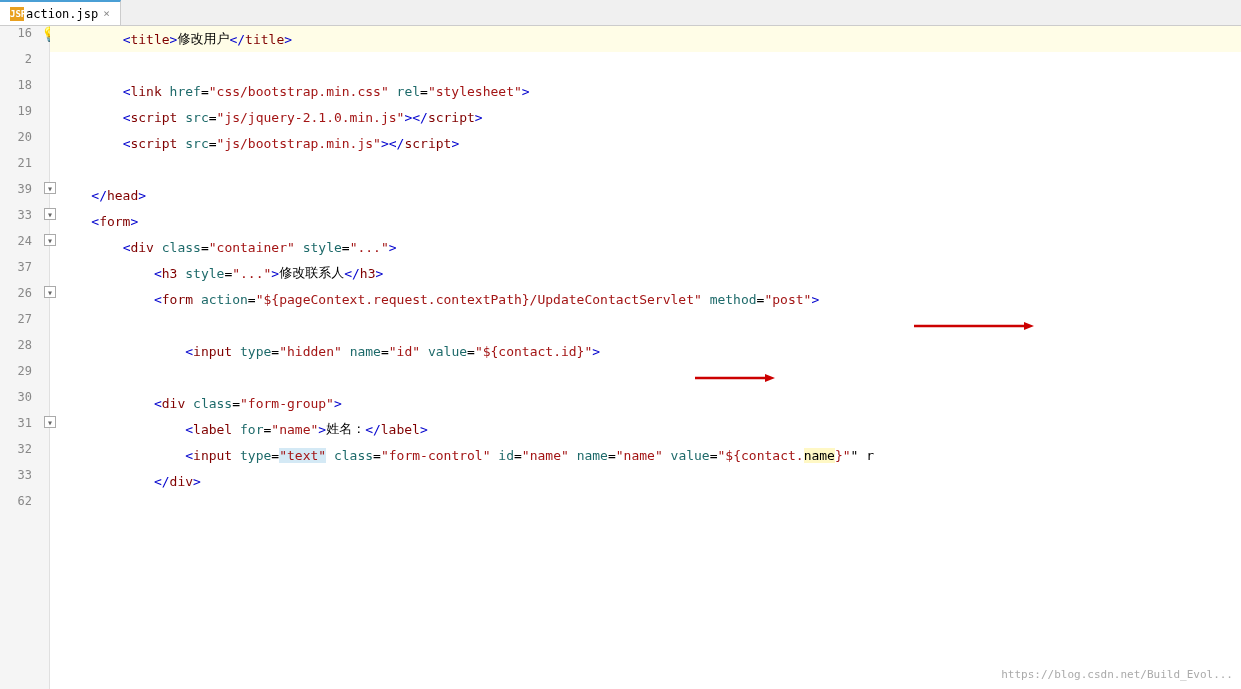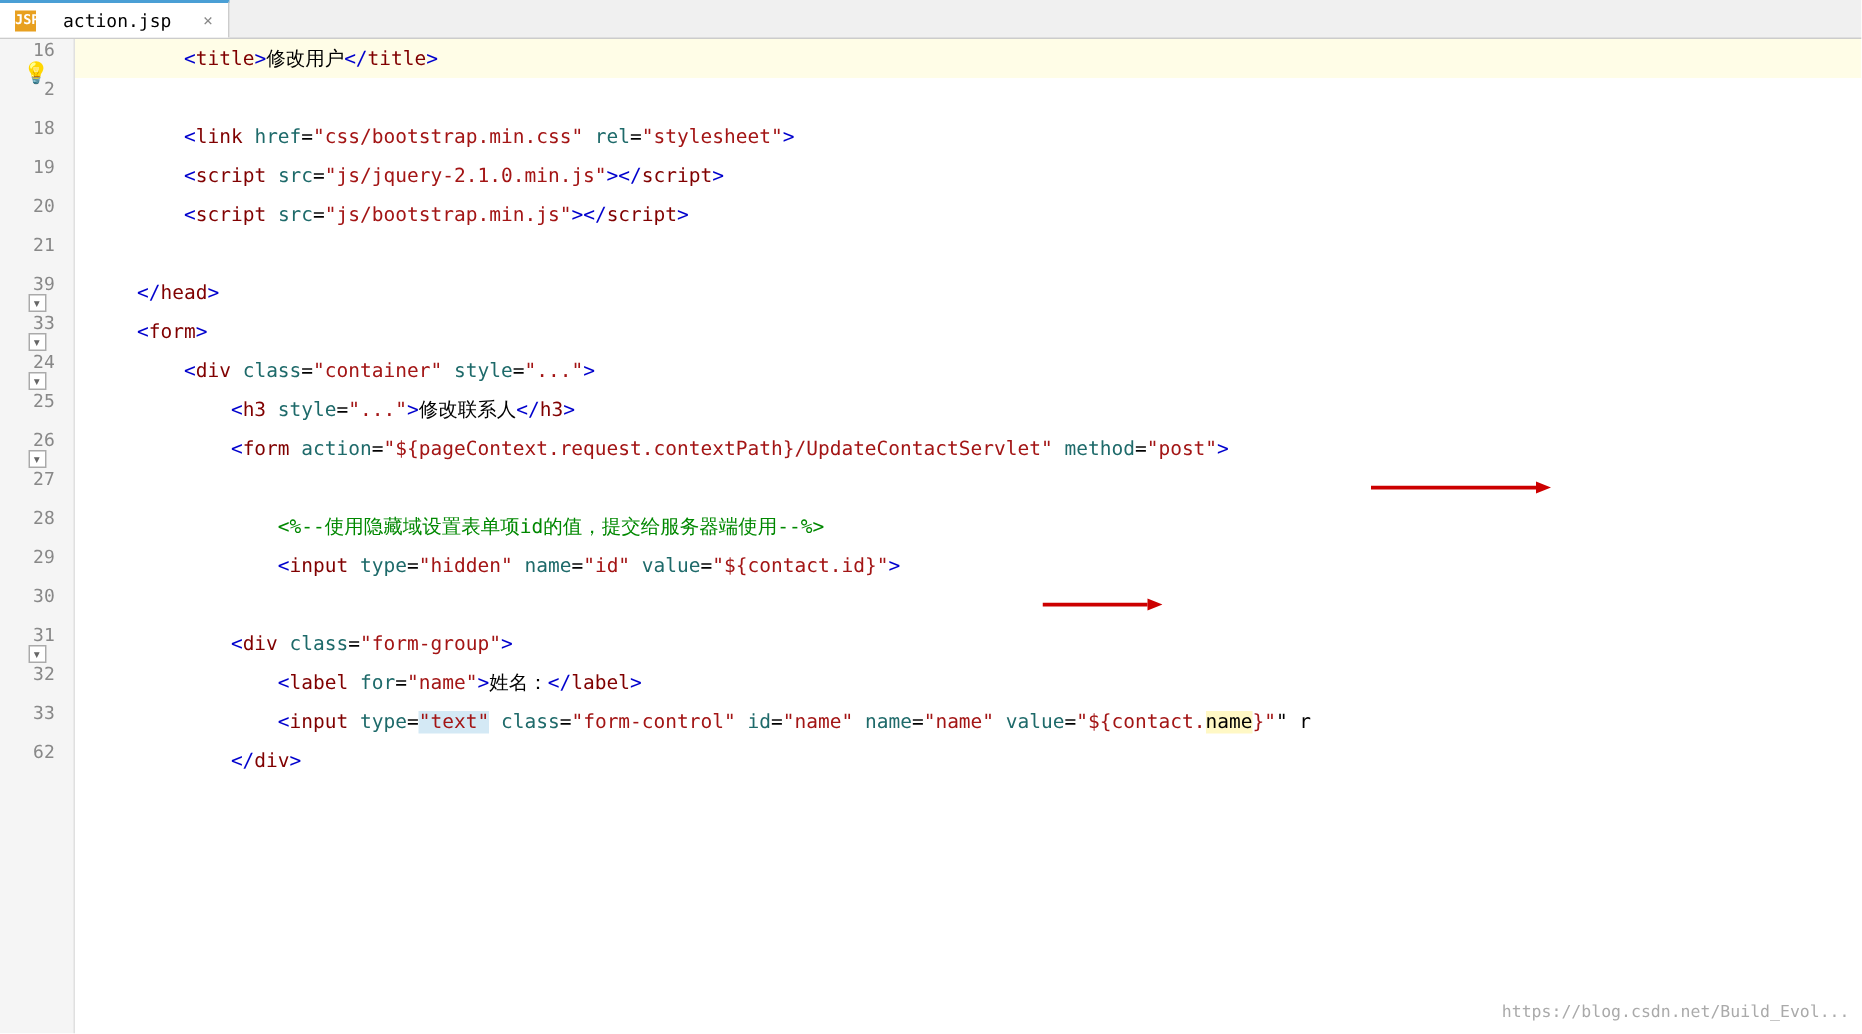--- a/index.html
+++ b/index.html
@@ -20,21 +20,21 @@
     }
     .tab {
       display: flex;
       align-items: center;
       padding: 0 10px;
       height: 100%;
       background: #ffffff;
       border-right: 1px solid #ccc;
       border-top: 2px solid #4a9fd5;
       font-size: 12px;
-      gap: 18px;
+      gap: 2px;
     }
     .tab-icon {
       width: 14px;
       height: 14px;
       background: #e8a020;
       display: inline-block;
       font-size: 9px;
       color: white;
       text-align: center;
       line-height: 14px;
@@ -60,22 +60,21 @@
       background: #f5f5f5;
       border-right: 1px solid #e0e0e0;
       padding-top: 0;
       user-select: none;
       flex-shrink: 0;
     }
 
     .line-row {
       display: flex;
       height: 26px;
-      align-items: center;
-      flex-direction: column;
+      align-items: flex-start;
     }
 
     .line-num {
       width: 40px;
       text-align: right;
       padding-right: 8px;
       color: #888;
       font-size: 12px;
       flex-shrink: 0;
     }
@@ -192,21 +191,21 @@
           <span class="fold-icon">▾</span>
         </span>
       </div>
       <div class="line-row">
         <span class="line-num">24</span>
         <span class="line-gutter">
           <span class="fold-icon">▾</span>
         </span>
       </div>
       <div class="line-row">
-        <span class="line-num">25</span>
+        <span class="line-num">37</span>
         <span class="line-gutter"></span>
       </div>
       <div class="line-row">
         <span class="line-num">26</span>
         <span class="line-gutter">
           <span class="fold-icon">▾</span>
         </span>
       </div>
       <div class="line-row">
         <span class="line-num">27</span>
@@ -255,21 +254,20 @@
         <div class="code-line"><span>    </span><span style="color: rgb(0, 0, 205);">&lt;</span><span style="color: rgb(128, 0, 0);">form</span><span style="color: rgb(0, 0, 205);">&gt;</span></div>
         <div class="code-line"><span>        </span><span style="color: rgb(0, 0, 205);">&lt;</span><span style="color: rgb(128, 0, 0);">div</span><span> </span><span style="color: rgb(30, 106, 106);">class</span><span style="color: rgb(0, 0, 0);">=</span><span style="color: rgb(163, 21, 21);">"container"</span><span> </span><span style="color: rgb(30, 106, 106);">style</span><span style="color: rgb(0, 0, 0);">=</span><span style="color: rgb(163, 21, 21);">"..."</span><span style="color: rgb(0, 0, 205);">&gt;</span></div>
         <div class="code-line"><span>            </span><span style="color: rgb(0, 0, 205);">&lt;</span><span style="color: rgb(128, 0, 0);">h3</span><span> </span><span style="color: rgb(30, 106, 106);">style</span><span style="color: rgb(0, 0, 0);">=</span><span style="color: rgb(163, 21, 21);">"..."</span><span style="color: rgb(0, 0, 205);">&gt;</span><span style="color: rgb(0, 0, 0);">修改联系人</span><span style="color: rgb(0, 0, 205);">&lt;/</span><span style="color: rgb(128, 0, 0);">h3</span><span style="color: rgb(0, 0, 205);">&gt;</span></div>
         <div class="code-line"><span>            </span><span style="color: rgb(0, 0, 205);">&lt;</span><span style="color: rgb(128, 0, 0);">form</span><span> </span><span style="color: rgb(30, 106, 106);">action</span><span style="color: rgb(0, 0, 0);">=</span><span style="color: rgb(163, 21, 21);">"${pageContext.request.contextPath}/UpdateContactServlet"</span><span> </span><span style="color: rgb(30, 106, 106);">method</span><span style="color: rgb(0, 0, 0);">=</span><span style="color: rgb(163, 21, 21);">"post"</span><span style="color: rgb(0, 0, 205);">&gt;</span><span style="color: rgb(204, 0, 0); font-size: 18px; margin-left: 8px; display: inline-block; width: 120px; height: 12px; position: relative;">
         <svg width="120" height="14" viewBox="0 0 120 14" style="vertical-align:middle">
           <line x1="0" y1="7" x2="110" y2="7" stroke="#cc0000" stroke-width="2.5"></line>
           <polygon points="110,3 120,7 110,11" fill="#cc0000"></polygon>
         </svg>
       </span></div>
         <div class="code-line"></div>
-        <div class="code-line"><span>                </span><span style="color: rgb(0, 136, 0);">&lt;%--使用隐藏域设置表单项id的值，提交给服务器端使用--%&gt;</span></div>
         <div class="code-line"><span>                </span><span style="color: rgb(0, 0, 205);">&lt;</span><span style="color: rgb(128, 0, 0);">input</span><span> </span><span style="color: rgb(30, 106, 106);">type</span><span style="color: rgb(0, 0, 0);">=</span><span style="color: rgb(163, 21, 21);">"hidden"</span><span> </span><span style="color: rgb(30, 106, 106);">name</span><span style="color: rgb(0, 0, 0);">=</span><span style="color: rgb(163, 21, 21);">"id"</span><span> </span><span style="color: rgb(30, 106, 106);">value</span><span style="color: rgb(0, 0, 0);">=</span><span><span style="color: rgb(163, 21, 21);">"</span><span style="color: rgb(163, 21, 21);">${contact.id}</span><span style="color: rgb(163, 21, 21);">"</span></span><span style="color: rgb(0, 0, 205);">&gt;</span><span style="color: rgb(204, 0, 0); font-size: 18px; margin-left: 8px; display: inline-block; width: 80px; height: 12px;">
         <svg width="80" height="14" viewBox="0 0 80 14" style="vertical-align:middle">
           <line x1="0" y1="7" x2="70" y2="7" stroke="#cc0000" stroke-width="2.5"></line>
           <polygon points="70,3 80,7 70,11" fill="#cc0000"></polygon>
         </svg>
       </span></div>
         <div class="code-line"></div>
         <div class="code-line"><span>            </span><span style="color: rgb(0, 0, 205);">&lt;</span><span style="color: rgb(128, 0, 0);">div</span><span> </span><span style="color: rgb(30, 106, 106);">class</span><span style="color: rgb(0, 0, 0);">=</span><span style="color: rgb(163, 21, 21);">"form-group"</span><span style="color: rgb(0, 0, 205);">&gt;</span></div>
         <div class="code-line"><span>                </span><span style="color: rgb(0, 0, 205);">&lt;</span><span style="color: rgb(128, 0, 0);">label</span><span> </span><span style="color: rgb(30, 106, 106);">for</span><span style="color: rgb(0, 0, 0);">=</span><span style="color: rgb(163, 21, 21);">"name"</span><span style="color: rgb(0, 0, 205);">&gt;</span><span style="color: rgb(0, 0, 0);">姓名：</span><span style="color: rgb(0, 0, 205);">&lt;/</span><span style="color: rgb(128, 0, 0);">label</span><span style="color: rgb(0, 0, 205);">&gt;</span></div>
         <div class="code-line"><span>                </span><span style="color: rgb(0, 0, 205);">&lt;</span><span style="color: rgb(128, 0, 0);">input</span><span> </span><span style="color: rgb(30, 106, 106);">type</span><span style="color: rgb(0, 0, 0);">=</span><span style="color: rgb(163, 21, 21); background: rgb(212, 233, 245);">"text"</span><span> </span><span style="color: rgb(30, 106, 106);">class</span><span style="color: rgb(0, 0, 0);">=</span><span style="color: rgb(163, 21, 21);">"form-control"</span><span> </span><span style="color: rgb(30, 106, 106);">id</span><span style="color: rgb(0, 0, 0);">=</span><span style="color: rgb(163, 21, 21);">"name"</span><span> </span><span style="color: rgb(30, 106, 106);">name</span><span style="color: rgb(0, 0, 0);">=</span><span style="color: rgb(163, 21, 21);">"name"</span><span> </span><span style="color: rgb(30, 106, 106);">value</span><span style="color: rgb(0, 0, 0);">=</span><span><span style="color: rgb(163, 21, 21);">"${contact.</span><span style="color: rgb(0, 0, 0); background: rgb(255, 248, 197);">name</span><span style="color: rgb(163, 21, 21);">}"</span></span><span style="color: rgb(0, 0, 0);">" r</span></div>

